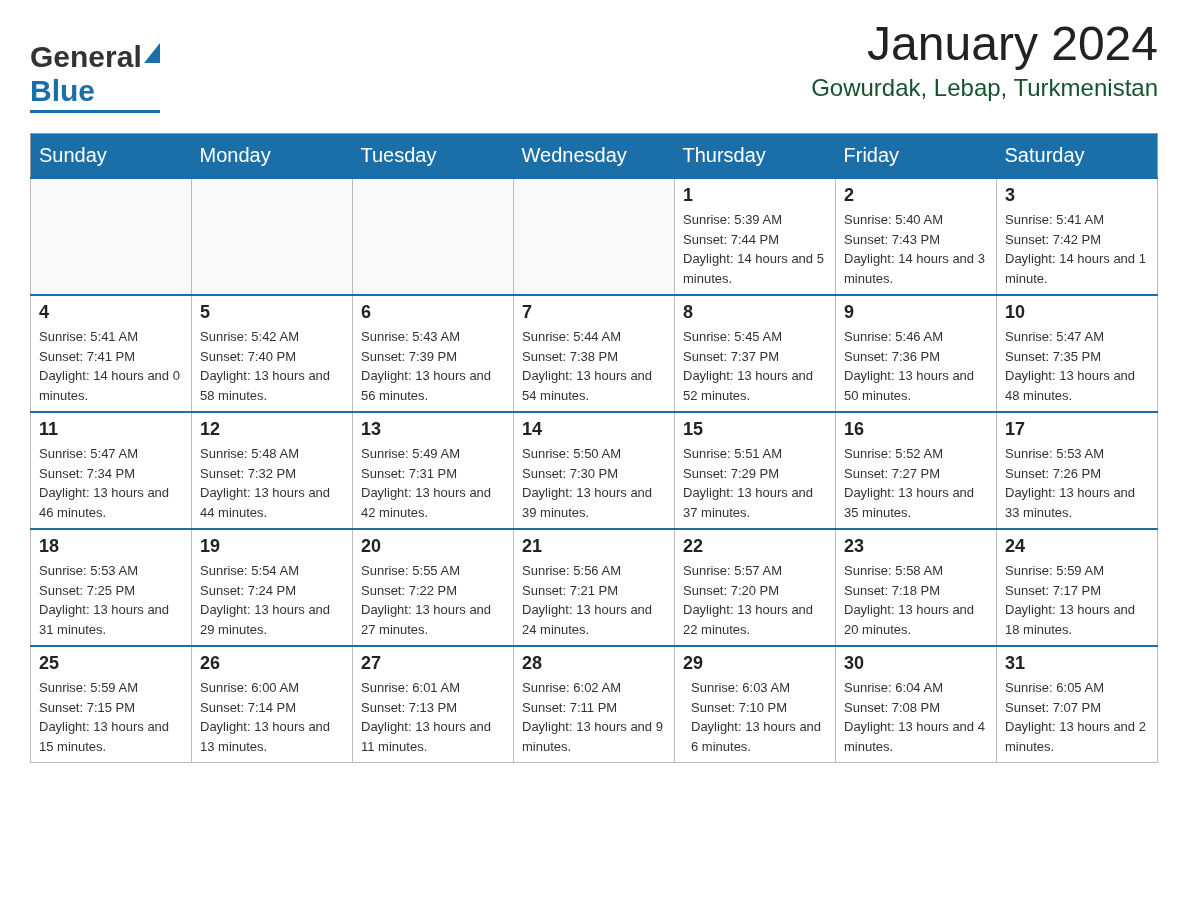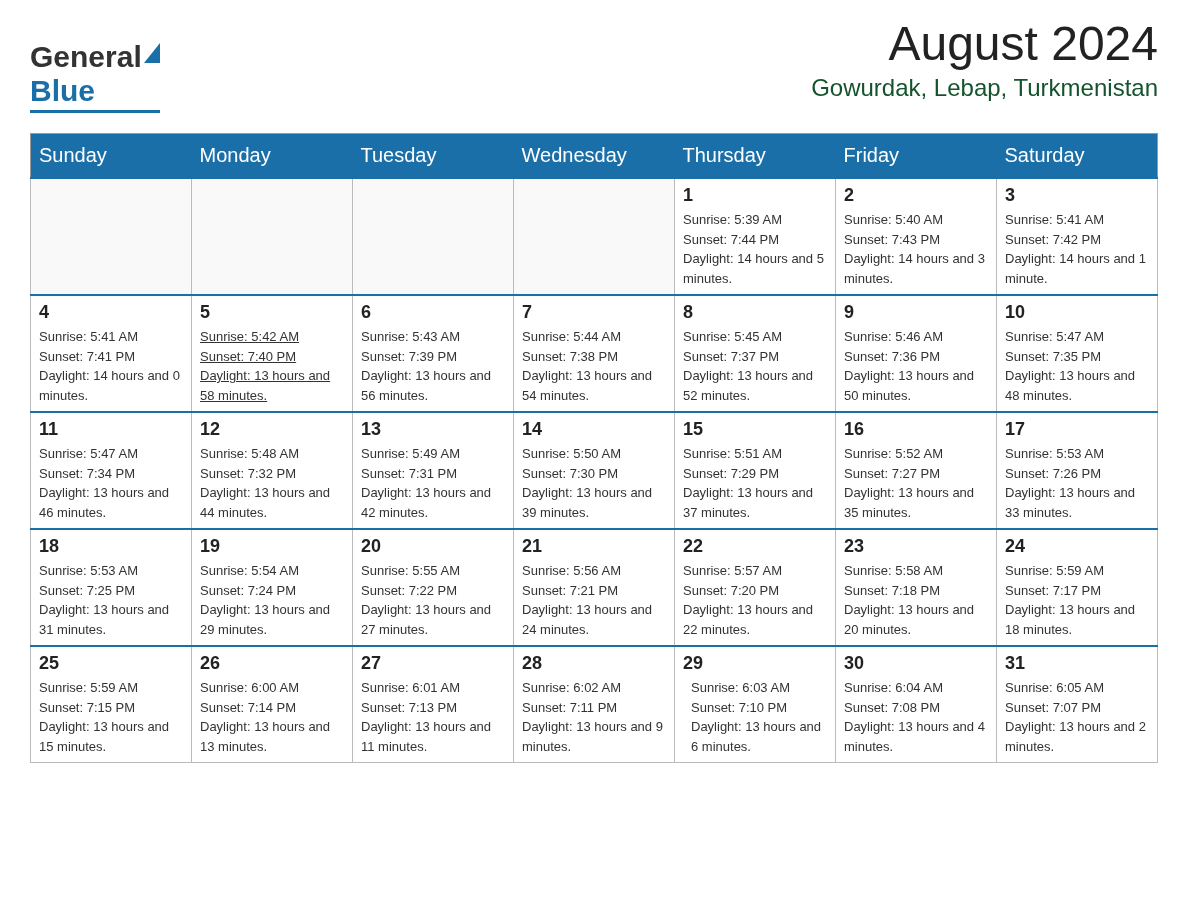--- a/index.html
+++ b/index.html
@@ -119,21 +119,21 @@
     <div class="logo-top-row">
       <span class="logo-general">General</span>
       <span class="logo-triangle"></span>
     </div>
     <div style="display:flex; align-items:center;">
       <span class="logo-blue-part">Blue</span>
     </div>
     <div class="logo-underline"></div>
   </div>
   <div class="title-section">
-    <div class="month-year">August 2024</div>
+    <div class="month-year">January 2024</div>
     <div class="location">Gowurdak, Lebap, Turkmenistan</div>
   </div>
 </div>
 
 <table class="calendar">
   <thead>
     <tr>
     <th>Sunday</th>
         <th>Monday</th>
         <th>Tuesday</th>
@@ -170,21 +170,21 @@
       </tr>
       <tr>
         <td>
           <span class="day-number">4</span>
           <div class="day-info" style="white-space: pre-line;">Sunrise: 5:41 AM
 Sunset: 7:41 PM
 Daylight: 14 hours and 0 minutes.</div>
         </td>
         <td>
           <span class="day-number">5</span>
-          <div class="day-info" style="white-space: pre-line; text-decoration: underline;">Sunrise: 5:42 AM
+          <div class="day-info" style="white-space: pre-line;">Sunrise: 5:42 AM
 Sunset: 7:40 PM
 Daylight: 13 hours and 58 minutes.</div>
         </td>
         <td>
           <span class="day-number">6</span>
           <div class="day-info" style="white-space: pre-line;">Sunrise: 5:43 AM
 Sunset: 7:39 PM
 Daylight: 13 hours and 56 minutes.</div>
         </td>
         <td>

